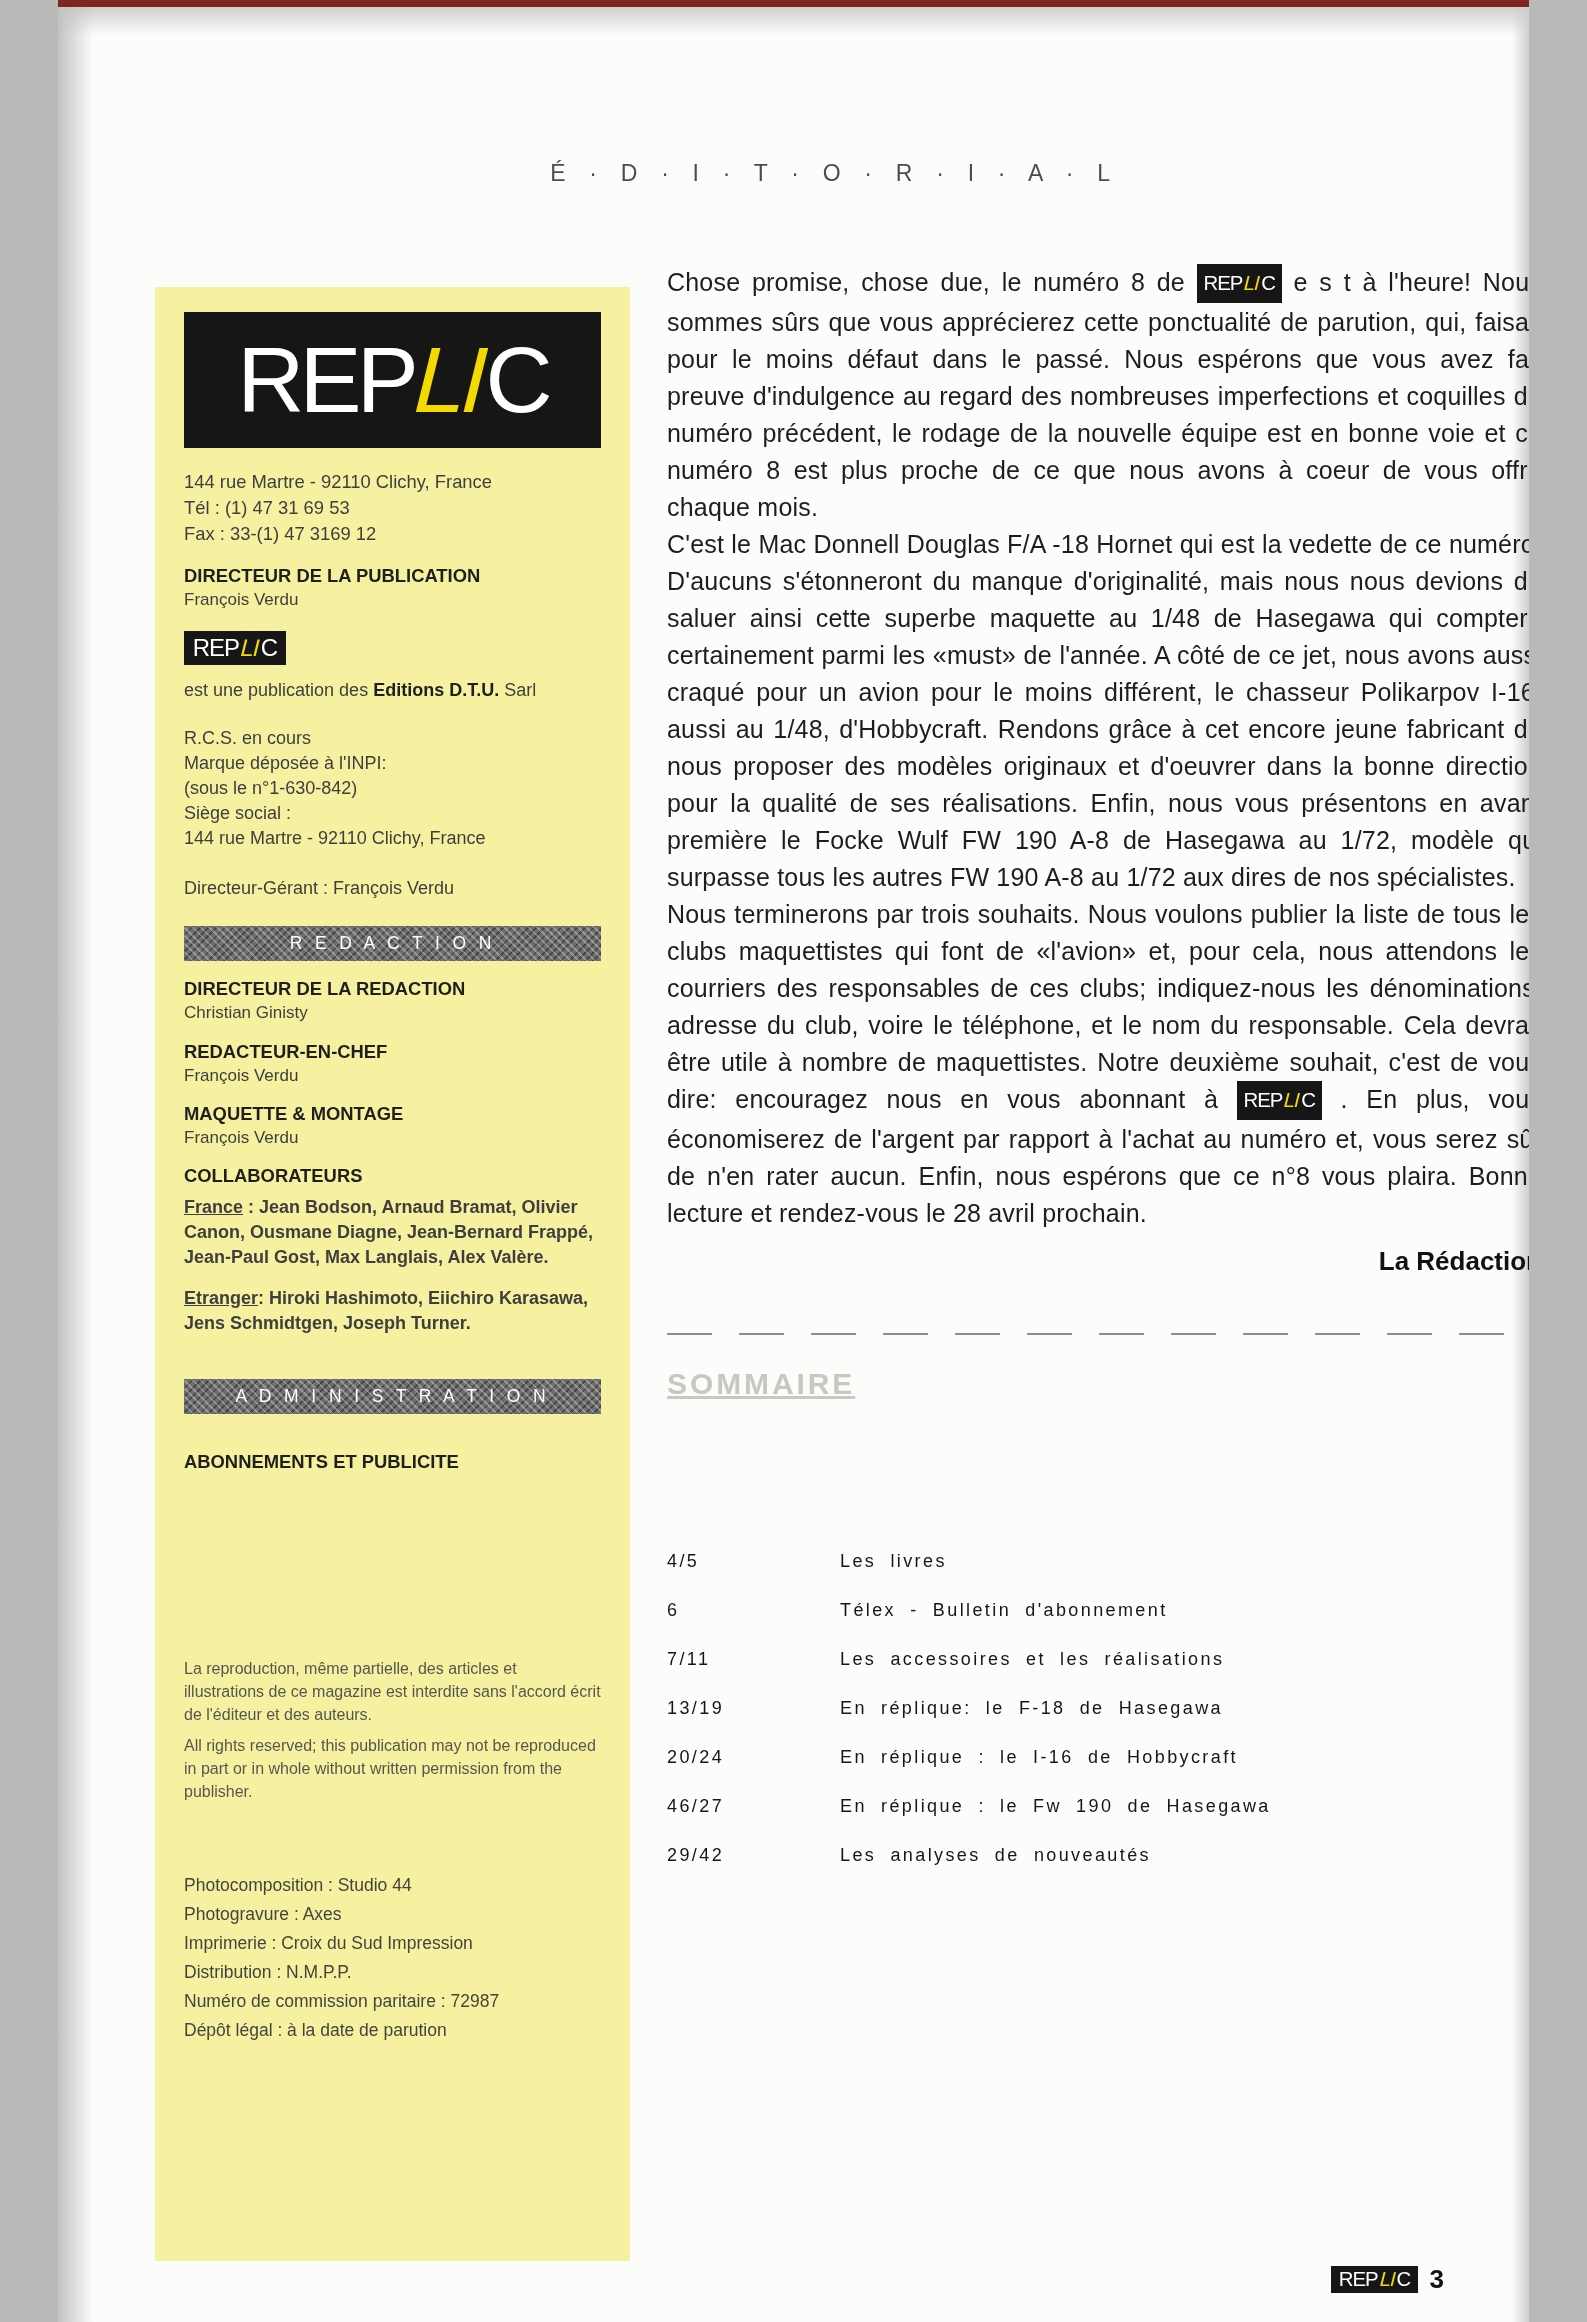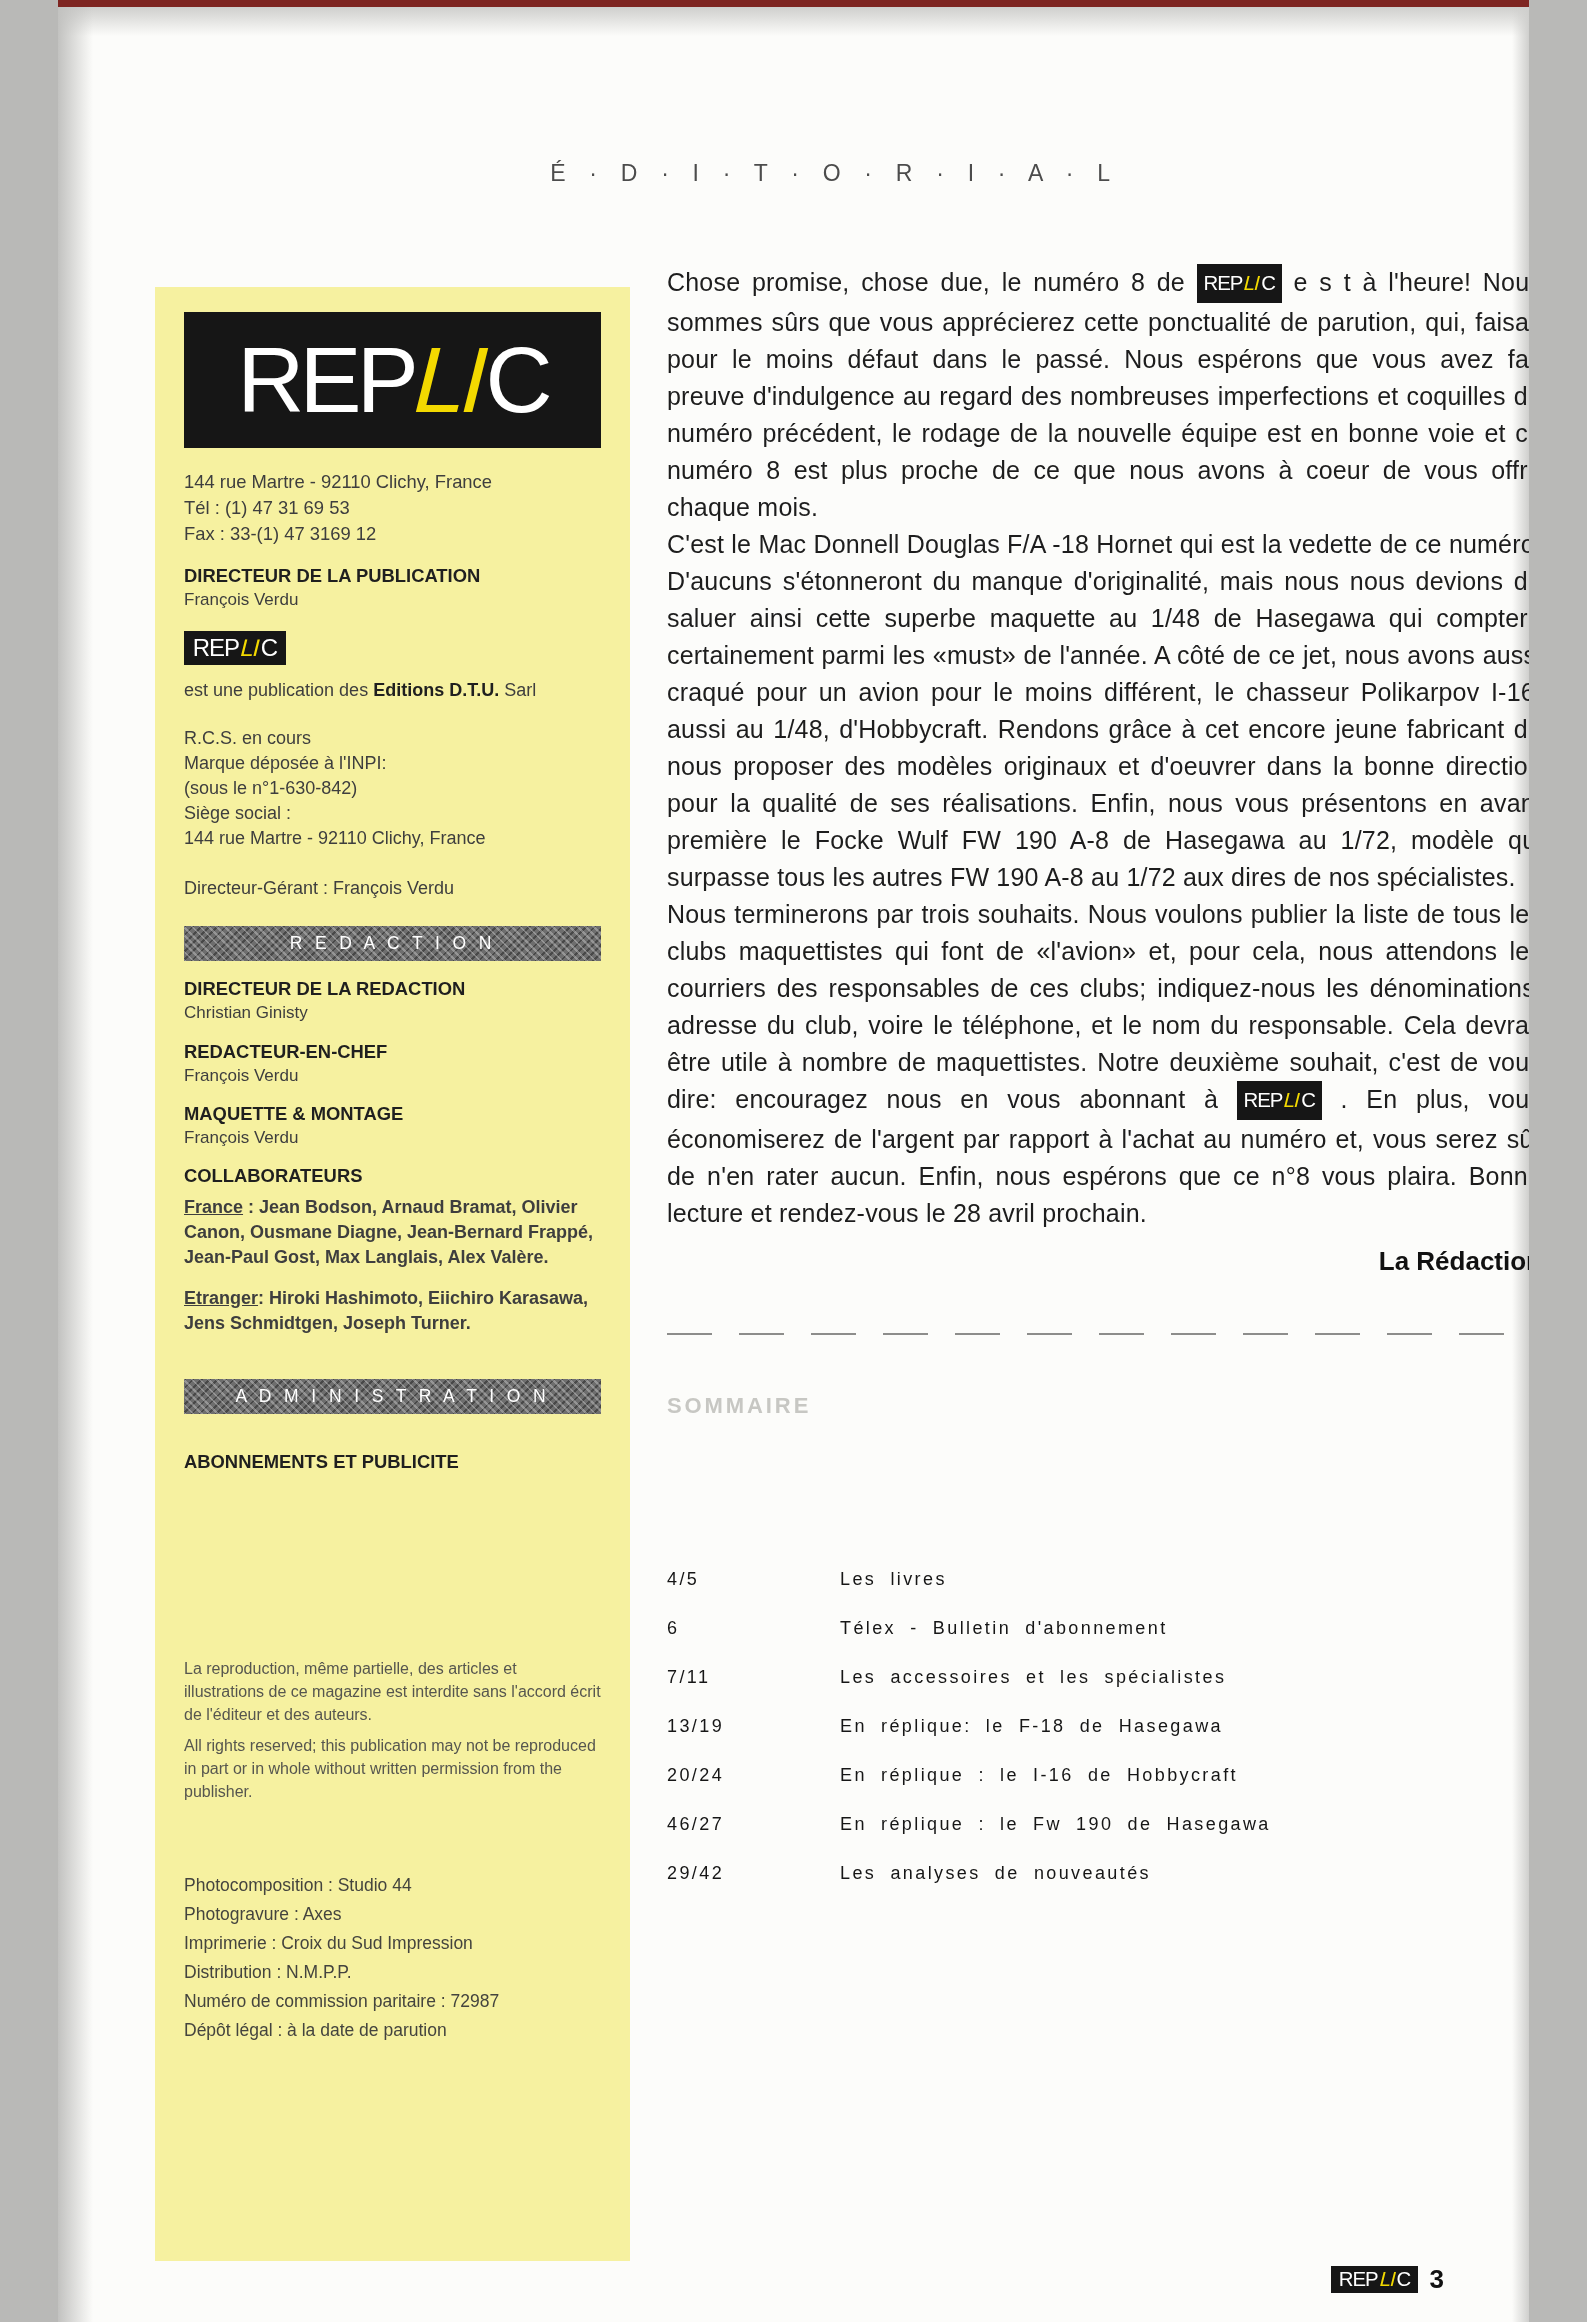--- a/index.html
+++ b/index.html
@@ -60,21 +60,21 @@
   .sb-repro div + div{margin-top:7.8px;}
   .sb-production{margin-top:68px;font-size:17.5px;line-height:29px;color:#44443e;}
 
   
   .main{position:absolute;left:609px;top:264px;width:875px;}
   .editorial-text{font-size:25px;line-height:37px;text-align:justify;color:#1d1d1d;letter-spacing:0.2px;}
   .editorial-text p{margin:0;}
   .signature{margin-top:13.6px;text-align:right;font-weight:bold;font-size:26px;color:#111;}
   .divider{margin-top:56px;height:2.9px;
     background:repeating-linear-gradient(90deg,#8d8d8b 0 45px,rgba(0,0,0,0) 45px 72px);}
-  .sommaire-title{margin-top:58px;font-size:22px;font-weight:bold;letter-spacing:2.9px;color:#c7c7c3;}
+  .sommaire-title{margin-top:32px;font-size:30px;font-weight:bold;letter-spacing:2.9px;color:#c7c7c3;text-decoration:underline;}
   .toc{margin-top:136px;}
   .toc-row{display:flex;font-size:18px;line-height:49px;letter-spacing:2.4px;word-spacing:6.8px;color:#161616;}
   .toc-pages{width:173px;flex-shrink:0;}
 
   .footer{position:absolute;right:85px;bottom:27px;display:flex;align-items:center;gap:11.6px;}
   .page-number{font-weight:bold;font-size:26px;color:#111;}
 </style>
 </head>
 <body>
 
@@ -192,21 +192,21 @@
       <div class="toc-row">
         <span class="toc-pages">4/5</span>
         <span class="toc-title">Les livres</span>
       </div>
       <div class="toc-row">
         <span class="toc-pages">6</span>
         <span class="toc-title">Télex - Bulletin d'abonnement</span>
       </div>
       <div class="toc-row">
         <span class="toc-pages">7/11</span>
-        <span class="toc-title">Les accessoires et les spécialistes</span>
+        <span class="toc-title">Les accessoires et les réalisations</span>
       </div>
       <div class="toc-row">
         <span class="toc-pages">13/19</span>
         <span class="toc-title">En réplique:  le F-18 de Hasegawa</span>
       </div>
       <div class="toc-row">
         <span class="toc-pages">20/24</span>
         <span class="toc-title">En réplique :  le I-16 de Hobbycraft</span>
       </div>
       <div class="toc-row">

